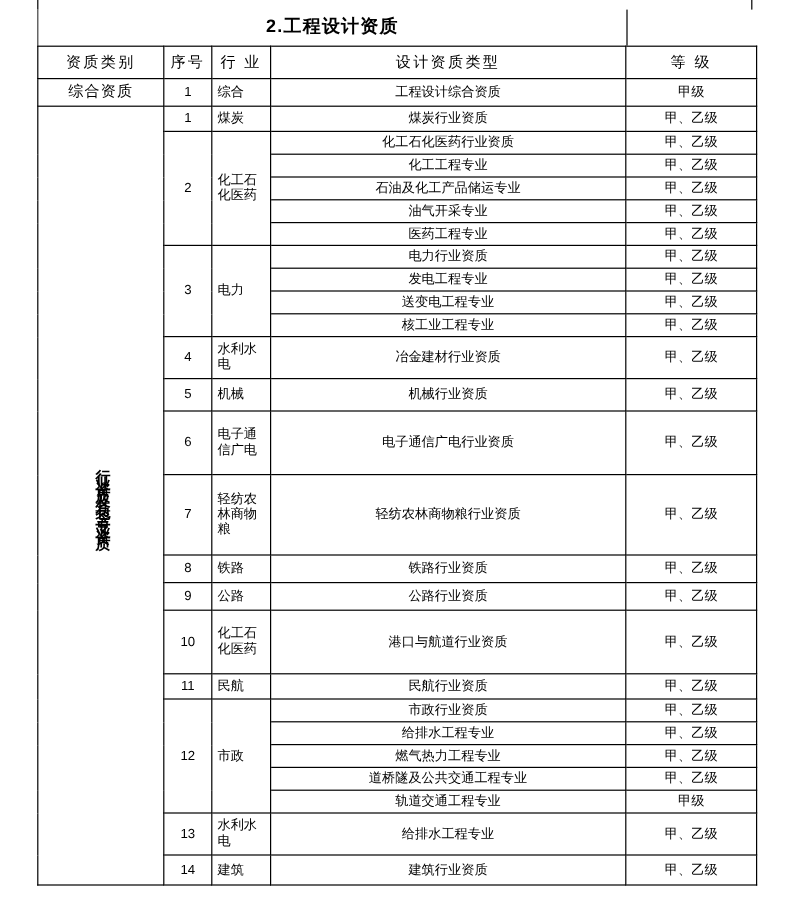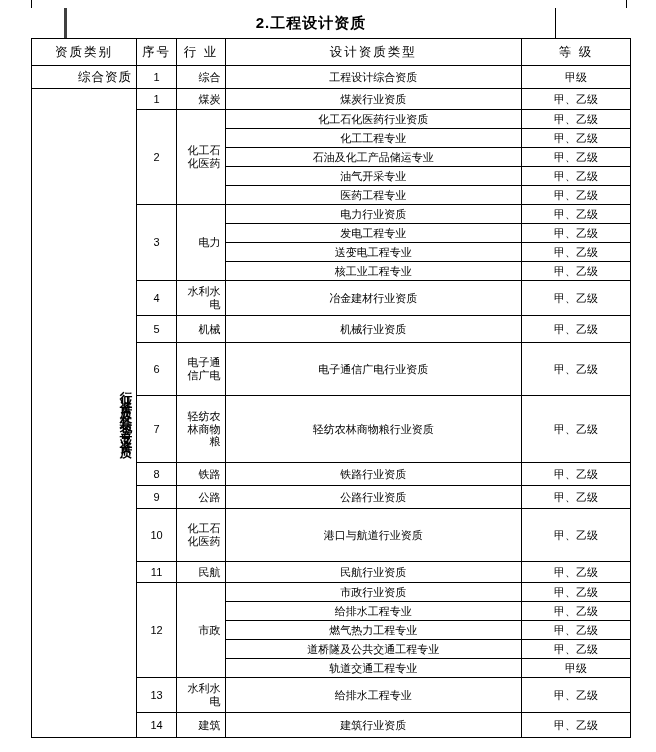--- a/index.html
+++ b/index.html
@@ -30,29 +30,28 @@
     border-left: 1px solid #000;
     border-right: 1px solid #000;
     box-sizing: border-box;
   }
   .title {
     position: absolute;
     left: 31px;
     top: 8px;
     width: 492px;
     height: 30px;
-    border-left: 3px solid #404040;
+    border-left: 1px solid #404040;
     border-right: 1px solid #000;
     box-sizing: border-box;
     text-align: center;
     font-size: 15px;
     font-weight: bold;
     line-height: 30px;
     letter-spacing: 1px;
-    margin-left: 33px;
   }
   table.main {
     position: absolute;
     left: 31px;
     top: 38px;
     width: 600px;
     border-collapse: collapse;
     table-layout: fixed;
     font-size: 11px;
   }
@@ -79,27 +78,28 @@
   .vert {
     writing-mode: vertical-rl;
     text-orientation: upright;
     letter-spacing: 5px;
     display: inline-block;
     font-weight: bold;
     font-size: 12.5px;
     line-height: 1.1;
   }
   td.rowcat {
-    text-align: right;
+    text-align: center;
     font-weight: bold;
     font-size: 12.5px;
     letter-spacing: 1px;
+    font-family: Liberation Mono, monospace;
   }
   td.narrowwrap {
-    text-align: right;
+    text-align: left;
     font-size: 11px;
     line-height: 1.25;
   }
   .cw1 { width: 104px; }
   .cw2 { width: 40px; }
   .cw3 { width: 48px; }
   .cw4 { width: 294px; }
   .cw5 { width: 108px; }
   .h18 { height: 18px; }
   .h20 { height: 20px; }

